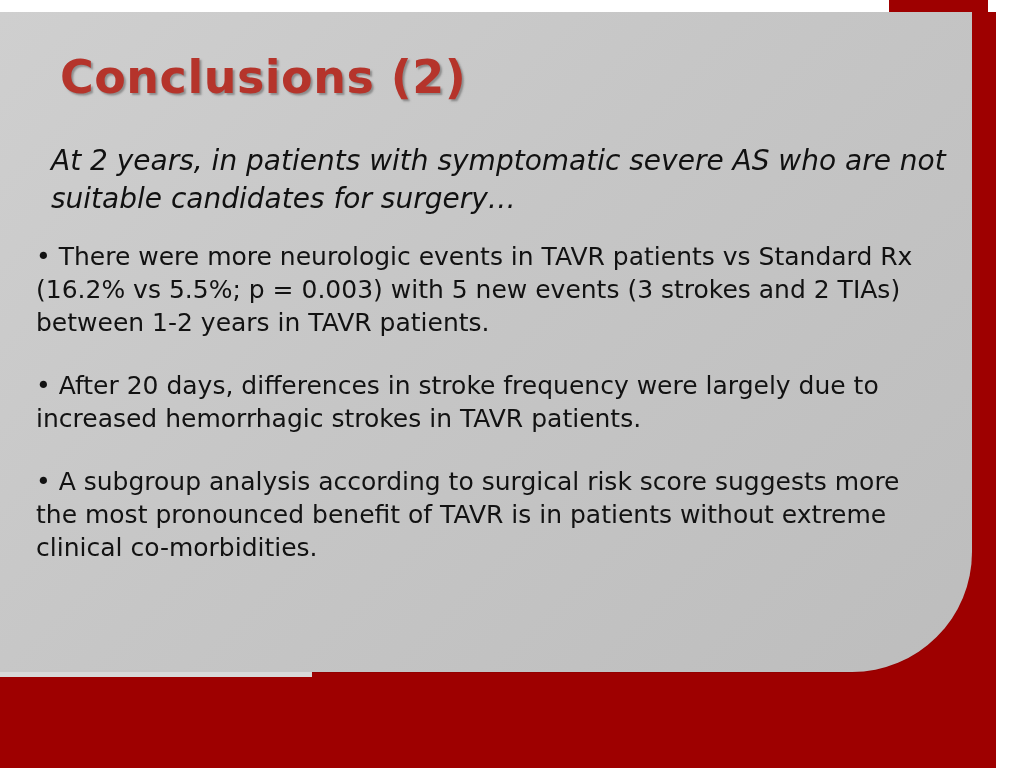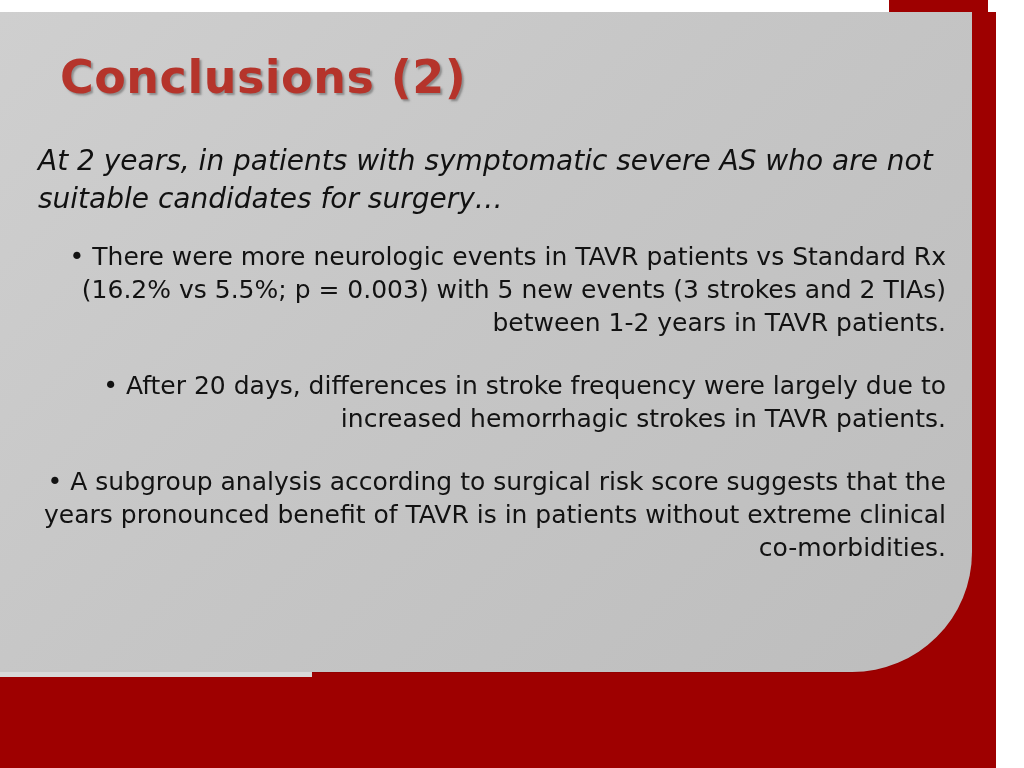--- a/index.html
+++ b/index.html
@@ -108,32 +108,31 @@
     left: 36px;
     top: 130px;
     width: 910px;
     color: #121212;
   }
 
   .lead {
     font-size: 28px;
     font-style: italic;
     line-height: 1.36;
-    margin: 0 0 22px 2px;
+    margin: 0 0 22px 15px;
     color: #111111;
     font-family: "DejaVu Sans", sans-serif;
   }
 
   .bullet {
     font-size: 25px;
     line-height: 1.32;
     margin: 0 0 30px 0;
     color: #121212;
     font-family: "DejaVu Sans", sans-serif;
-    text-align: right;
   }
   .bullet:last-child { margin-bottom: 0; }
 </style>
 </head>
 <body>
 
 <div class="slide">
   <div class="frame-red"></div>
   <div class="top-white"></div>
   <div class="panel"></div>
@@ -141,16 +140,16 @@
   <div class="right-white"></div>
   <div class="right-white-inner"></div>
 
   <div class="content">
     <div class="title">Conclusions (2)</div>
 
     <div class="body">
       <p class="lead">At 2 years, in patients with symptomatic severe AS who are not suitable candidates for surgery…</p>
       <p class="bullet">• There were more neurologic events in TAVR patients vs Standard Rx (16.2% vs 5.5%; p = 0.003) with 5 new events (3 strokes and 2 TIAs) between 1-2 years in TAVR patients.</p>
       <p class="bullet">• After 20 days, differences in stroke frequency were largely due to increased hemorrhagic strokes in TAVR patients.</p>
-      <p class="bullet">• A subgroup analysis according to surgical risk score suggests that the years pronounced benefit of TAVR is in patients without extreme clinical co-morbidities.</p>
+      <p class="bullet">• A subgroup analysis according to surgical risk score suggests more the most pronounced benefit of TAVR is in patients without extreme clinical co-morbidities.</p>
     </div>
   </div>
 </div>
 
 </body></html>

